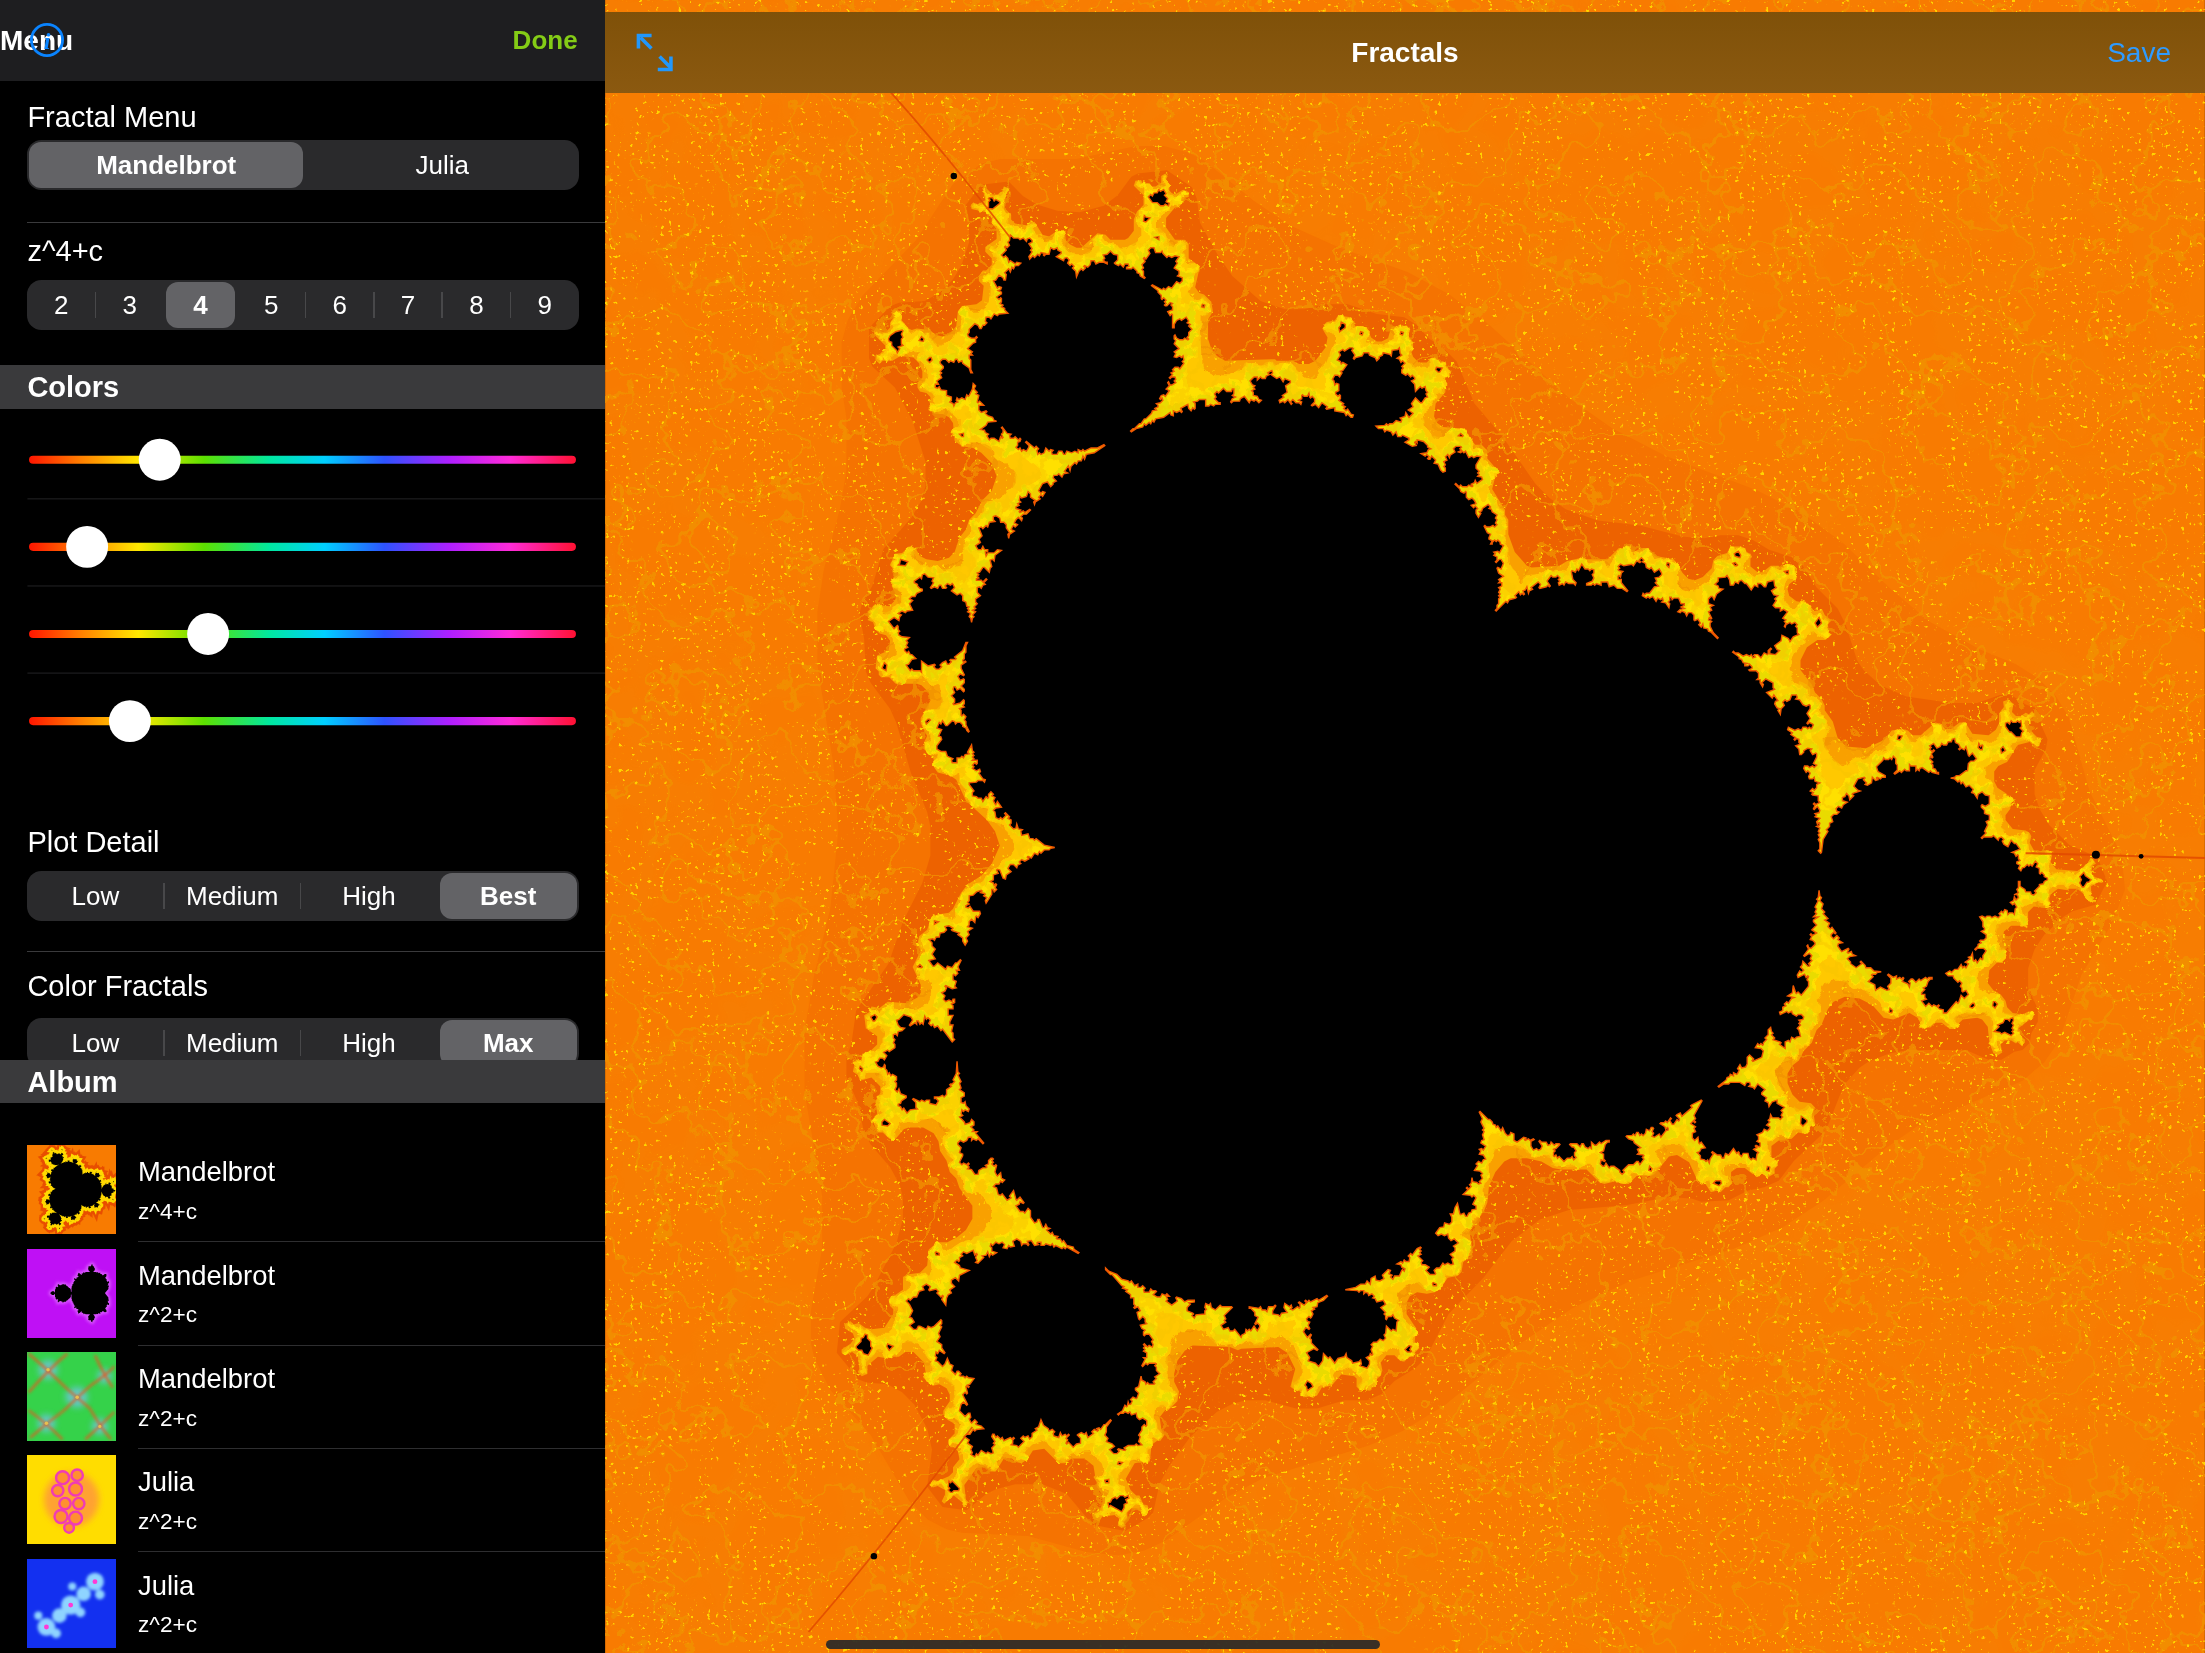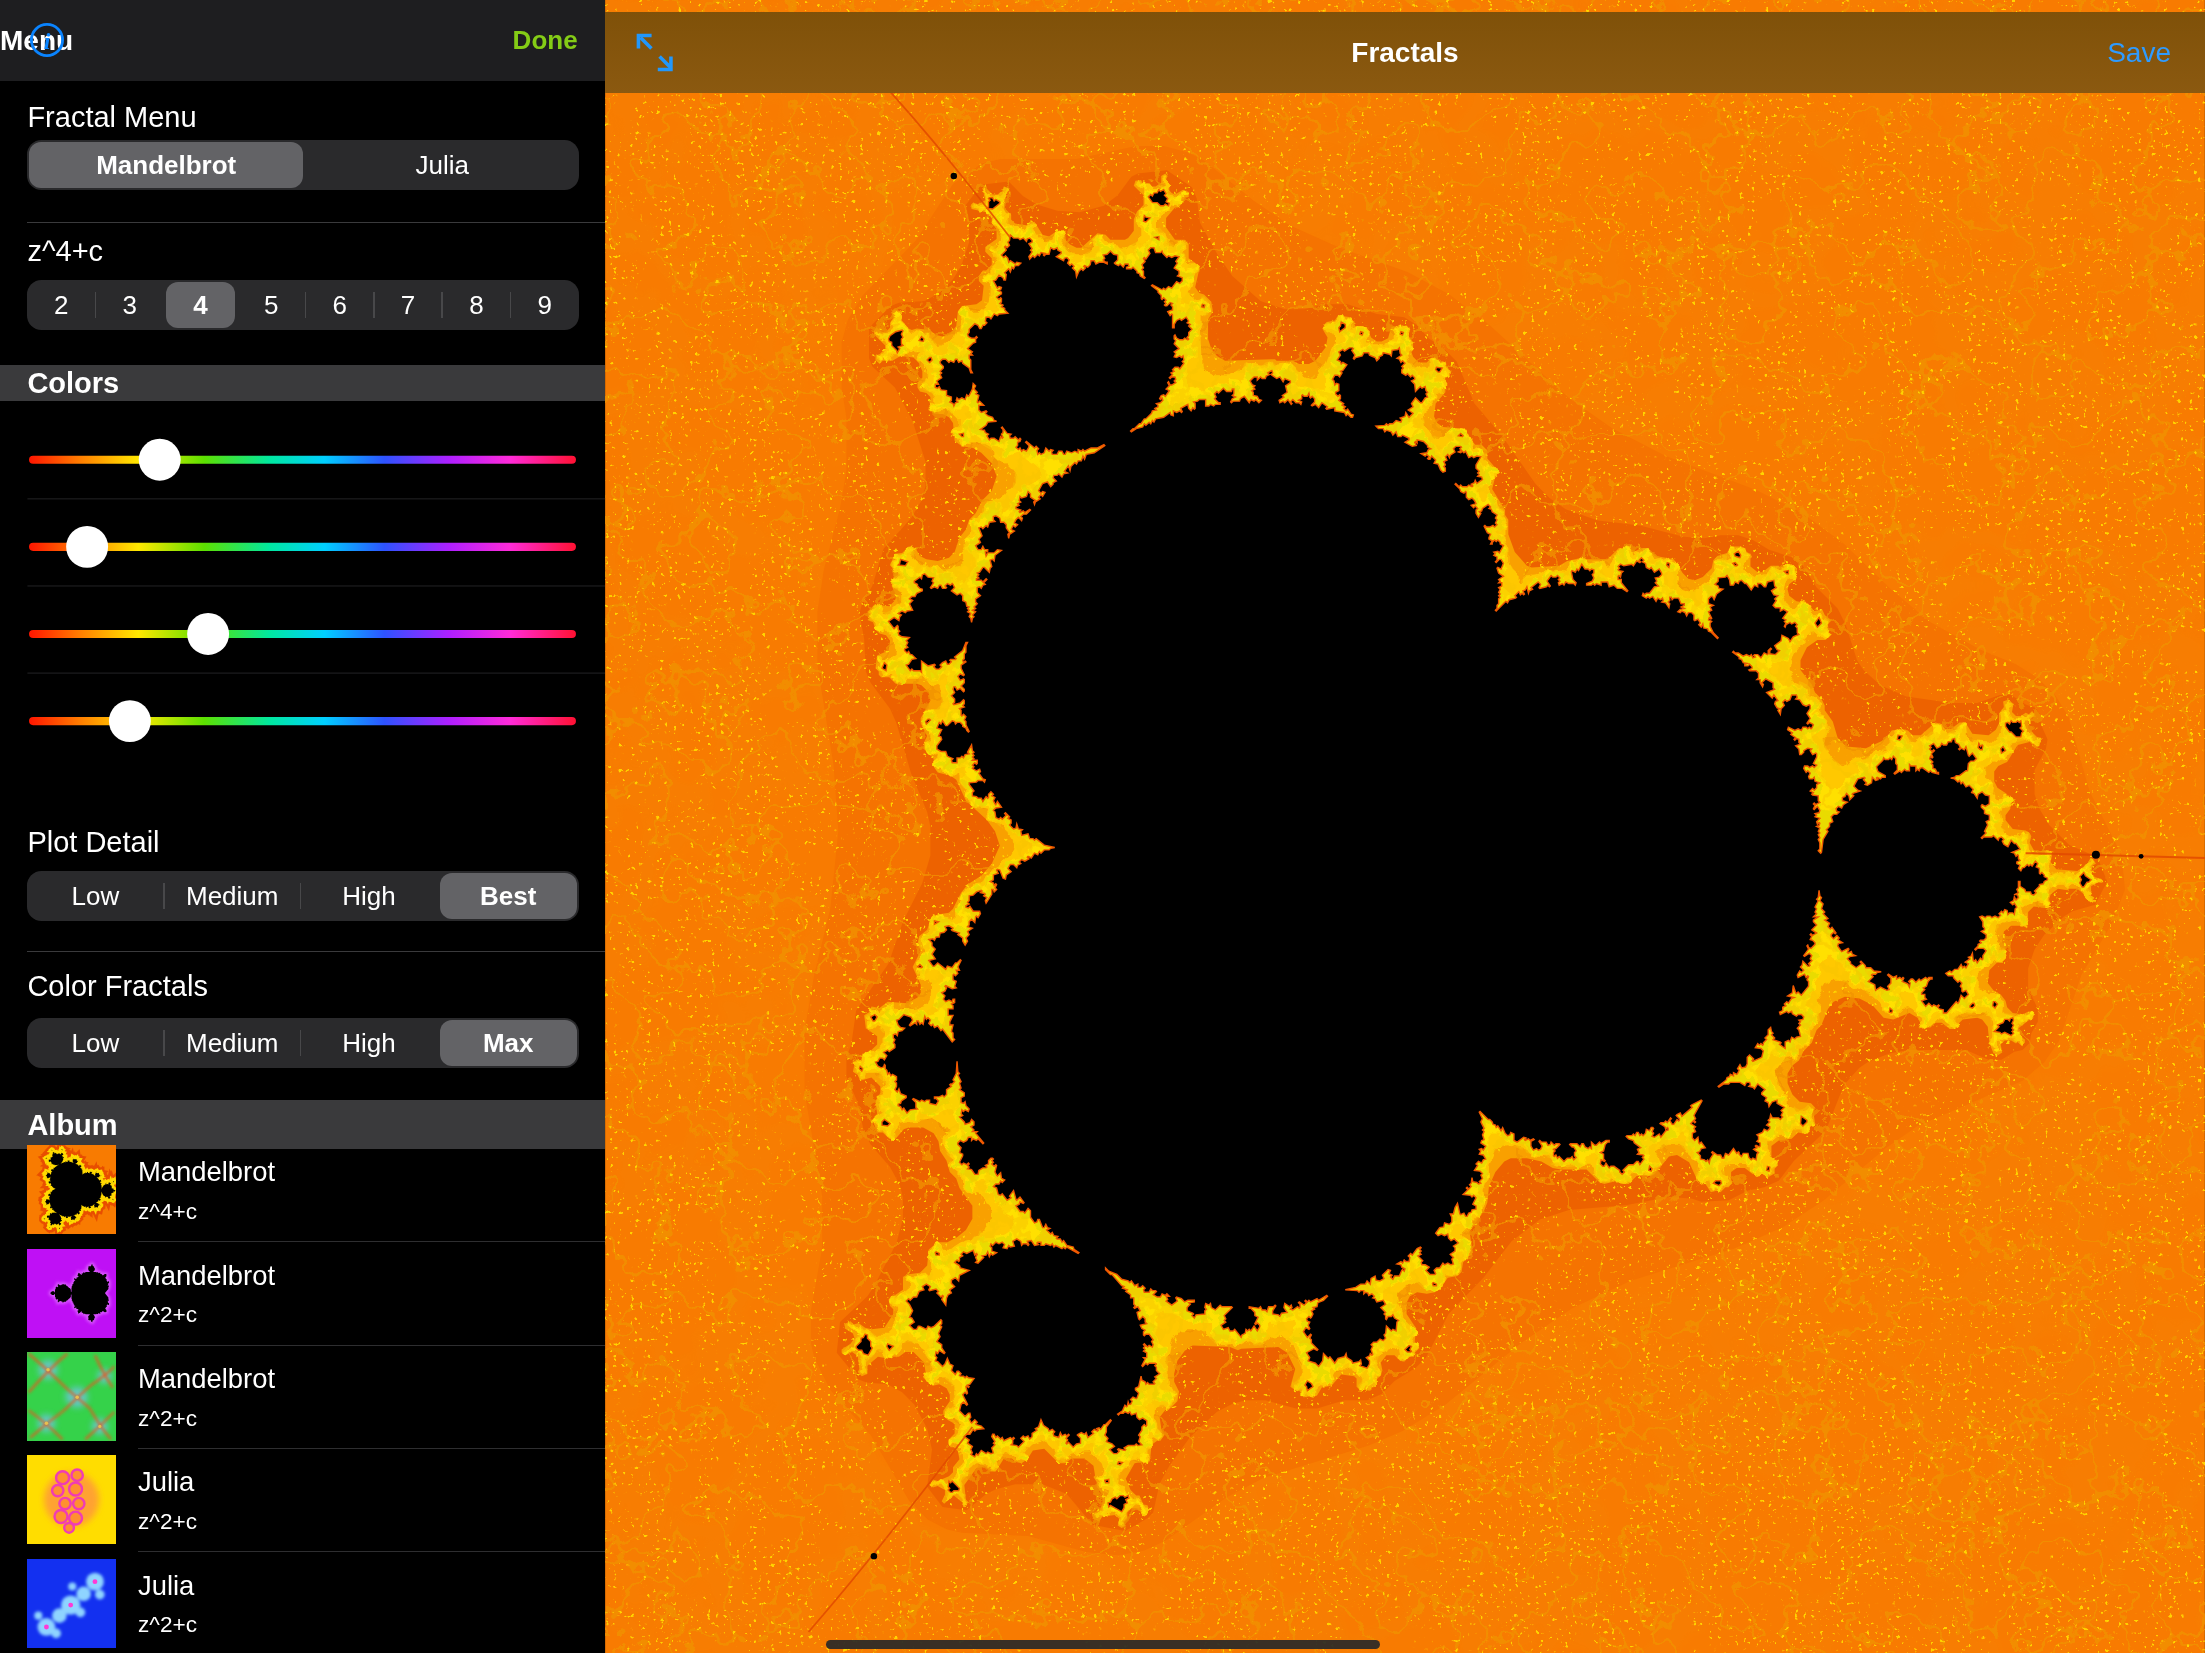--- a/index.html
+++ b/index.html
@@ -156,21 +156,21 @@
   <div class="opt">2<span class="dv"></span></div>
         <div class="opt">3</div>
         <div class="opt sel">4</div>
         <div class="opt">5<span class="dv"></span></div>
         <div class="opt">6<span class="dv"></span></div>
         <div class="opt">7<span class="dv"></span></div>
         <div class="opt">8<span class="dv"></span></div>
         <div class="opt">9</div>
  </div>
 
- <div class="strip" style="top:365px;height:36px">
+ <div class="strip" style="top:365px;height:44px">
         <span>Colors</span>
       </div>
  <svg width="605" height="360" viewBox="0 0 750 446" style="position:absolute;left:0;top:408px">
   <defs>
    <linearGradient id="rain" x1="0" y1="0" x2="1" y2="0">
     <stop offset="0" stop-color="#ff1500"></stop>
             <stop offset="0.09" stop-color="#ff7a00"></stop>
     <stop offset="0.2" stop-color="#ffe800"></stop>
             <stop offset="0.32" stop-color="#5de000"></stop>
     <stop offset="0.44" stop-color="#00e8a0"></stop>
@@ -205,21 +205,21 @@
  </div>
  <div class="hr" style="left:27.4px;top:951px;width:578px"></div>
  <div class="lbl" style="top:968px">Color Fractals</div>
  <div class="seg" style="top:1018px">
   <div class="opt">Low<span class="dv"></span></div>
         <div class="opt">Medium<span class="dv"></span></div>
         <div class="opt">High</div>
         <div class="opt sel">Max</div>
  </div>
 
- <div class="strip" style="top:1100px;height:49px">
+ <div class="strip" style="top:1060px;height:43px">
         <span>Album</span>
       </div>
 <svg class="thumb" style="top:1145px" width="89" height="89" viewBox="0 0 110 110">
 <rect width="110" height="110" fill="#F87B01"></rect>
 <g transform="translate(57,55) scale(0.06) translate(-916,-1063)" fill-rule="evenodd">
  <use href="#blks" fill="none" stroke="#E84E00" stroke-width="190"></use>
  <use href="#blks" fill="none" stroke="#FFD900" stroke-width="95"></use>
  <use href="#blks" fill="#000"></use>
 </g>
       </svg>

